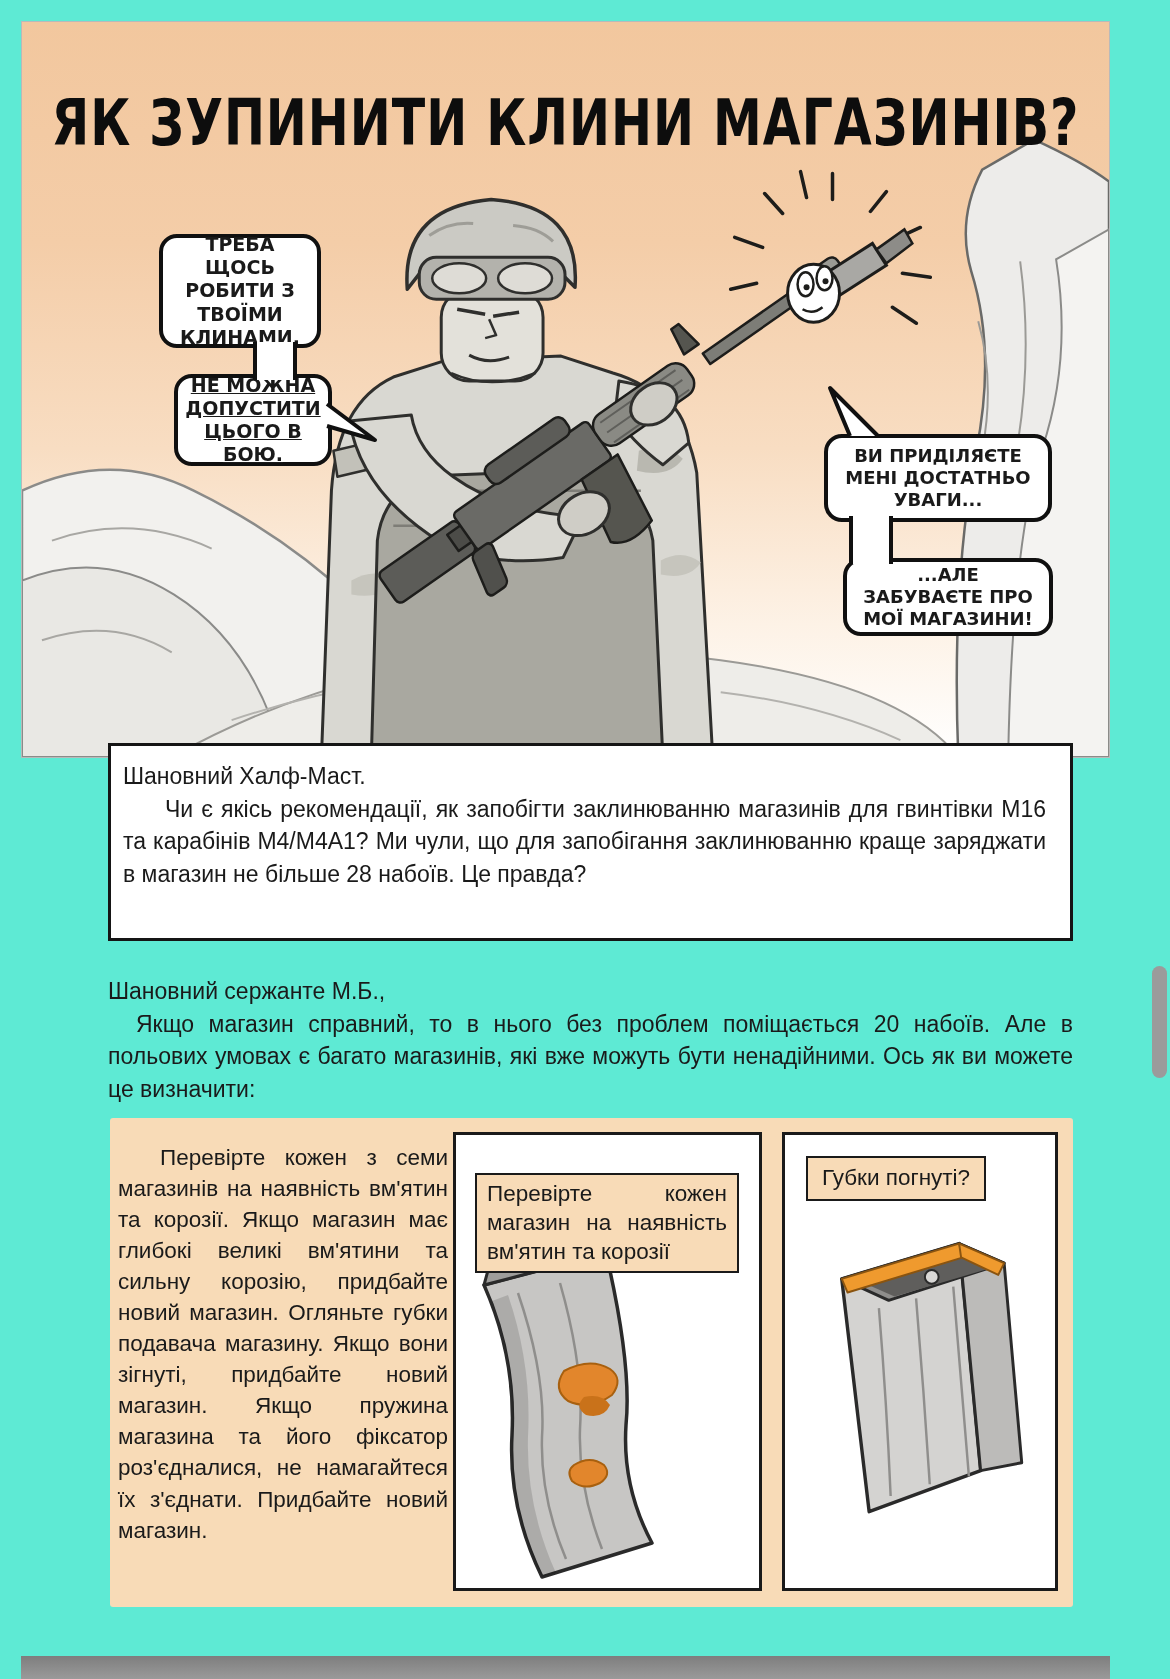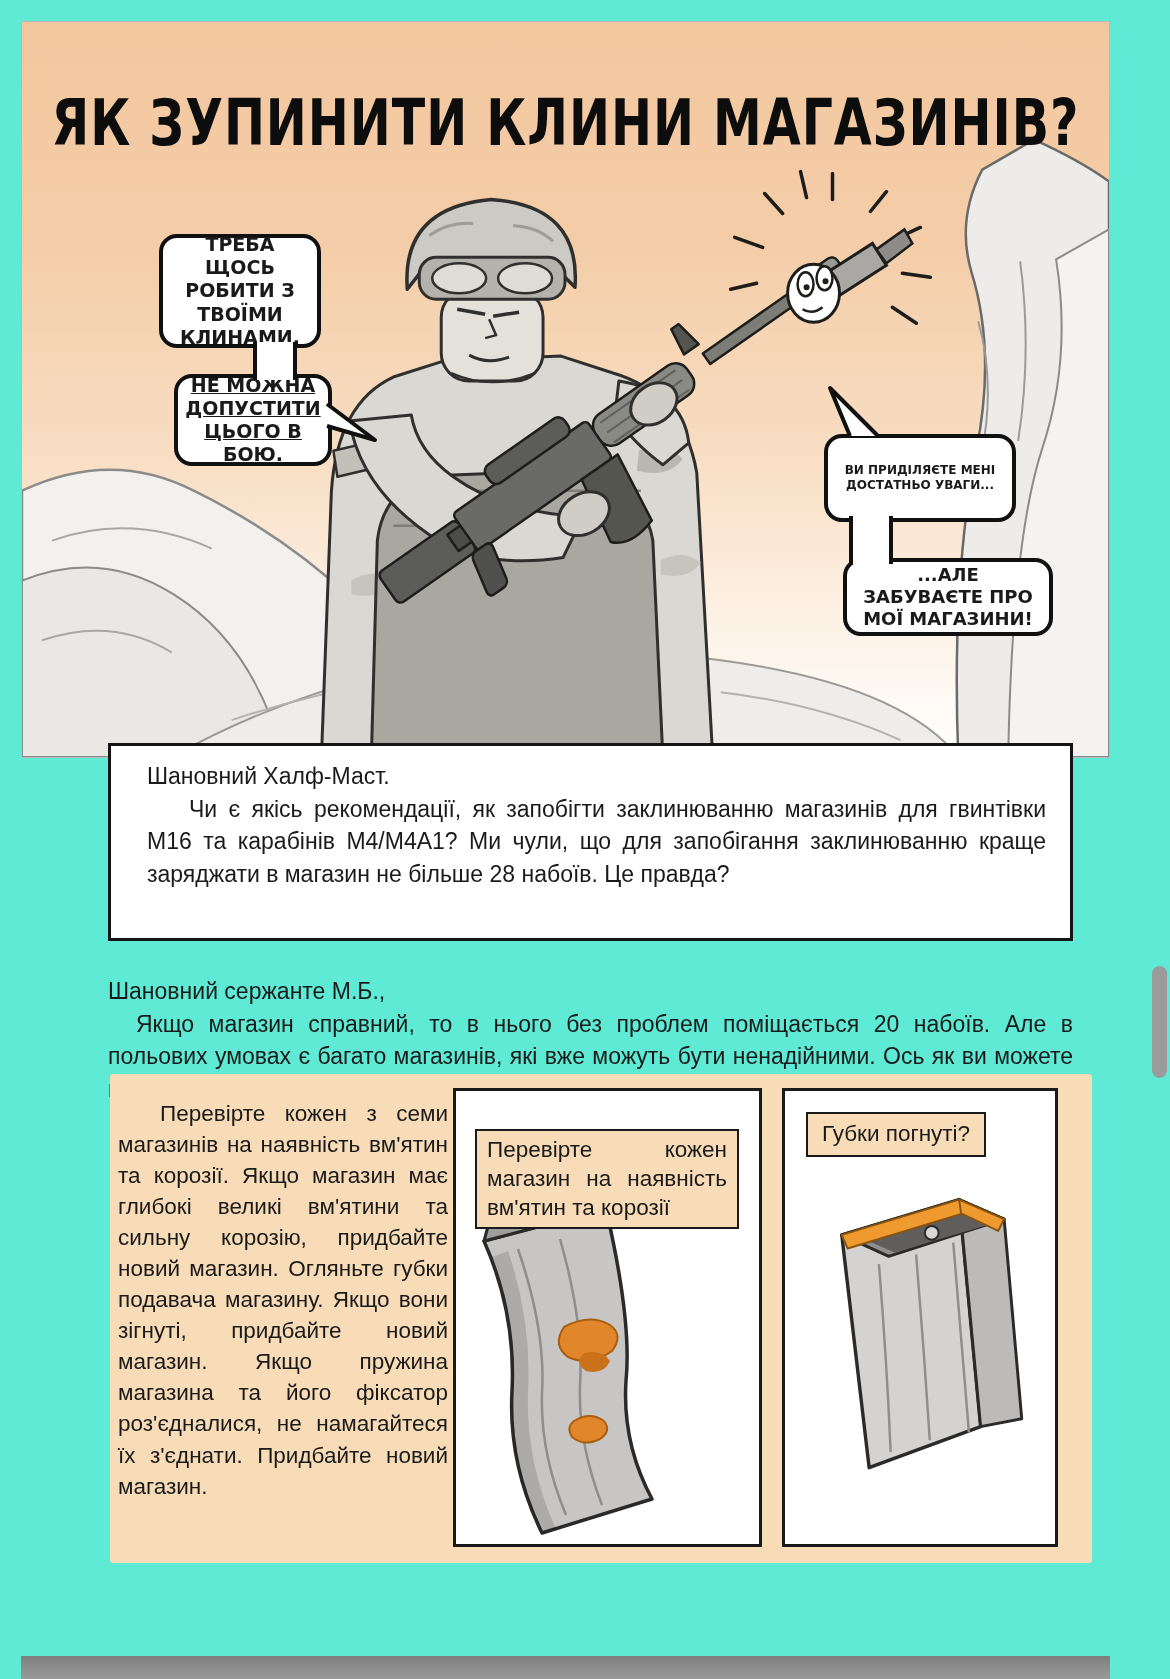--- a/index.html
+++ b/index.html
@@ -18,29 +18,29 @@
   .bubble{position:absolute;background:#fff;border:4px solid #101010;border-radius:18px;
           display:flex;align-items:center;justify-content:center;text-align:center;
           font-family:"DejaVu Sans",sans-serif;font-weight:bold;font-size:19px;line-height:1.22;
           padding:4px 8px;box-sizing:border-box;z-index:5;}
   .connector{position:absolute;background:#fff;border-left:4px solid #101010;border-right:4px solid #101010;
              box-sizing:border-box;z-index:6;}
   .tail{position:absolute;z-index:6;overflow:visible;}
 
   
   #letter-box{position:absolute;left:108px;top:743px;width:965px;height:198px;background:#fff;
-              border:3px solid #151515;box-sizing:border-box;z-index:8;padding:14px 24px 0 36px;
+              border:3px solid #151515;box-sizing:border-box;z-index:8;padding:14px 24px 0 12px;
               font-size:23px;line-height:1.42;}
   #letter-box p,#reply-block p{margin:0;text-align:justify;}
   .indent{text-indent:42px;}
   #reply-block{position:absolute;left:108px;top:960px;width:965px;font-size:23px;line-height:1.42;z-index:3;margin-top:15px;}
 
   
-  #inspect{position:absolute;left:110px;top:1074px;width:963px;height:489px;background:#f8dbb7;
-           border-radius:3px;z-index:3;padding-left:19px;}
+  #inspect{position:absolute;left:110px;top:1118px;width:963px;height:489px;background:#f8dbb7;
+           border-radius:3px;z-index:3;}
   #inspect-text{position:absolute;left:8px;top:24px;width:330px;font-size:22.5px;line-height:1.38;
                 text-align:justify;}
   .panel{position:absolute;top:14px;height:459px;background:#fff;border:3px solid #1a1a1a;box-sizing:border-box;}
   #panel-dents{left:343px;width:309px;}
   #panel-lips{left:672px;width:276px;}
   .panel-caption{position:absolute;background:#f8dbb7;border:2px solid #1a1a1a;box-sizing:border-box;
                  font-size:22.5px;line-height:1.28;padding:5px 10px;text-align:justify;}
   #caption-dents{left:19px;top:21px;width:264px;margin-top:17px;}
   #caption-lips{left:21px;top:21px;display:inline-block;padding:6px 14px;white-space:nowrap;text-align:left;}
   .panel-art{position:absolute;left:0;top:0;width:100%;height:100%;}
@@ -138,21 +138,21 @@
 
     <div id="comic-title">ЯК ЗУПИНИТИ КЛИНИ МАГАЗИНІВ?</div>
 
     <div class="bubble" style="left:137px;top:212px;width:162px;height:114px;">ТРЕБА ЩОСЬ РОБИТИ З ТВОЇМИ КЛИНАМИ.</div>
     <div class="bubble" style="left:152px;top:352px;width:158px;height:92px;text-decoration:underline;">НЕ МОЖНА ДОПУСТИТИ ЦЬОГО В БОЮ.</div>
     <div class="connector" style="left:231px;top:320px;width:44px;height:38px;"></div>
     <svg class="tail" style="left:301px;top:374px;width:62px;height:60px;" viewBox="0 0 62 60">
       <path d="M4 8 L52 44 L4 30" fill="#ffffff" stroke="#101010" stroke-width="4" stroke-linejoin="round"></path>
     </svg>
 
-    <div class="bubble" style="left:802px;top:412px;width:192px;height:88px;font-size:12px;">ВИ ПРИДІЛЯЄТЕ МЕНІ ДОСТАТНЬО УВАГИ...</div>
+    <div class="bubble" style="left:802px;top:412px;width:228px;height:88px;font-size:18px;">ВИ ПРИДІЛЯЄТЕ МЕНІ ДОСТАТНЬО УВАГИ...</div>
     <div class="bubble" style="left:821px;top:536px;width:210px;height:78px;font-size:18px;">...АЛЕ ЗАБУВАЄТЕ ПРО МОЇ МАГАЗИНИ!</div>
     <div class="connector" style="left:827px;top:494px;width:44px;height:48px;"></div>
     <svg class="tail" style="left:796px;top:360px;width:72px;height:58px;" viewBox="0 0 72 58">
       <path d="M32 54 L12 6 L60 54" fill="#ffffff" stroke="#101010" stroke-width="4" stroke-linejoin="round"></path>
     </svg>
   </div>
 
   <div id="letter-box">
     <p>Шановний Халф-Маст.</p>
     <p class="indent">Чи є якісь рекомендації, як запобігти заклинюванню магазинів для гвинтівки М16 та карабінів М4/М4А1? Ми чули, що для запобігання заклинюванню краще заряджати в магазин не більше 28 набоїв. Це правда?</p>

